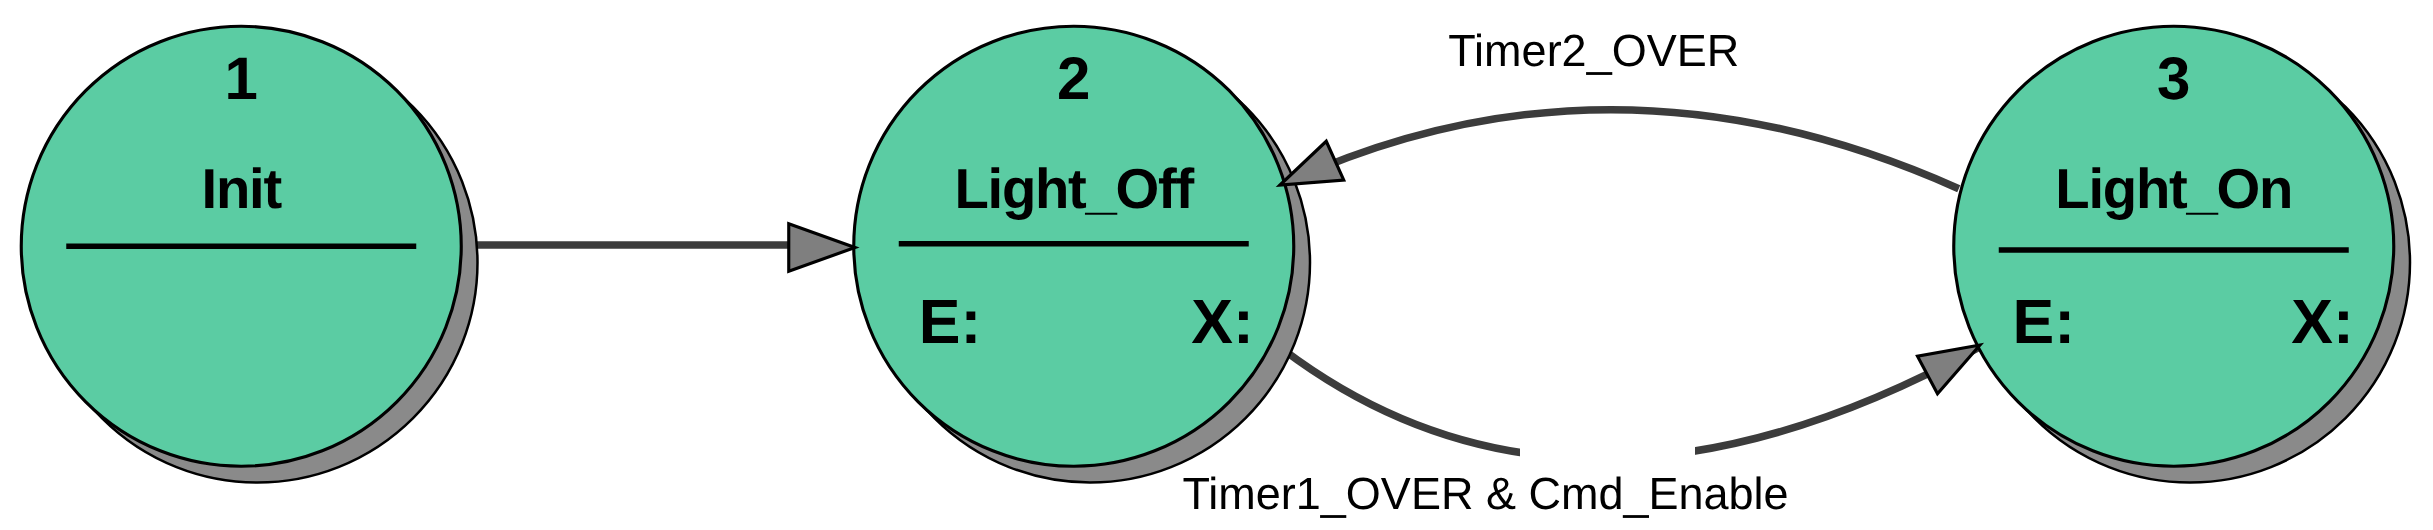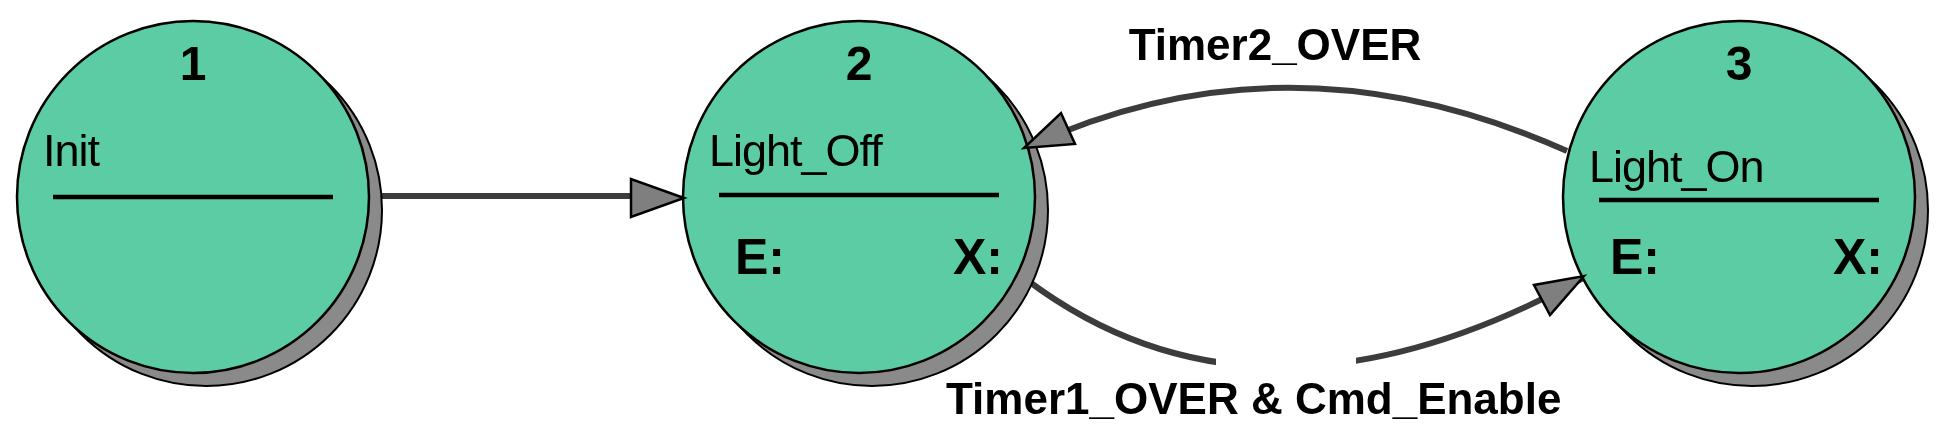--- a/index.html
+++ b/index.html
@@ -56,32 +56,32 @@
     white-space: nowrap;
   }
   .state-number {
     font-size: 48px;
     font-weight: bold;
     width: 200px;
     text-align: center;
   }
   .state-name {
     font-size: 45px;
-    font-weight: normal;
+    font-weight: bold;
     width: 300px;
-    text-align: left;
+    text-align: center;
     letter-spacing: -1px;
   }
   .entry-exit {
     font-size: 50px;
     font-weight: bold;
   }
   .transition-label {
-    font-size: 44px;
-    font-weight: bold;
+    font-size: 36px;
+    font-weight: normal;
   }
   .t-center {
     width: 400px;
     text-align: center;
   }
 </style>
 </head>
 <body>
 
 <div class="diagram">
@@ -113,20 +113,20 @@
 
   <div class="txt state-number" style="left:93px; top:40px;">1</div>
   <div class="txt state-name" style="left:43px; top:128px;">Init</div>
 
   <div class="txt state-number" style="left:759px; top:40px;">2</div>
   <div class="txt state-name" style="left:709px; top:128px;">Light_Off</div>
   <div class="txt entry-exit" style="left:735px; top:232px;">E:</div>
   <div class="txt entry-exit" style="left:953px; top:232px;">X:</div>
 
   <div class="txt state-number" style="left:1639px; top:40px;">3</div>
-  <div class="txt state-name" style="left:1589px; top:144px;">Light_On</div>
+  <div class="txt state-name" style="left:1589px; top:128px;">Light_On</div>
   <div class="txt entry-exit" style="left:1610px; top:232px;">E:</div>
   <div class="txt entry-exit" style="left:1833px; top:232px;">X:</div>
 
   <div class="txt transition-label t-center" style="left:1075px; top:23px;">Timer2_OVER</div>
   <div class="txt transition-label" style="left:946px; top:361px;margin-top:16px;">Timer1_OVER &amp; Cmd_Enable</div>
 
 </div>
 
 </body></html>

